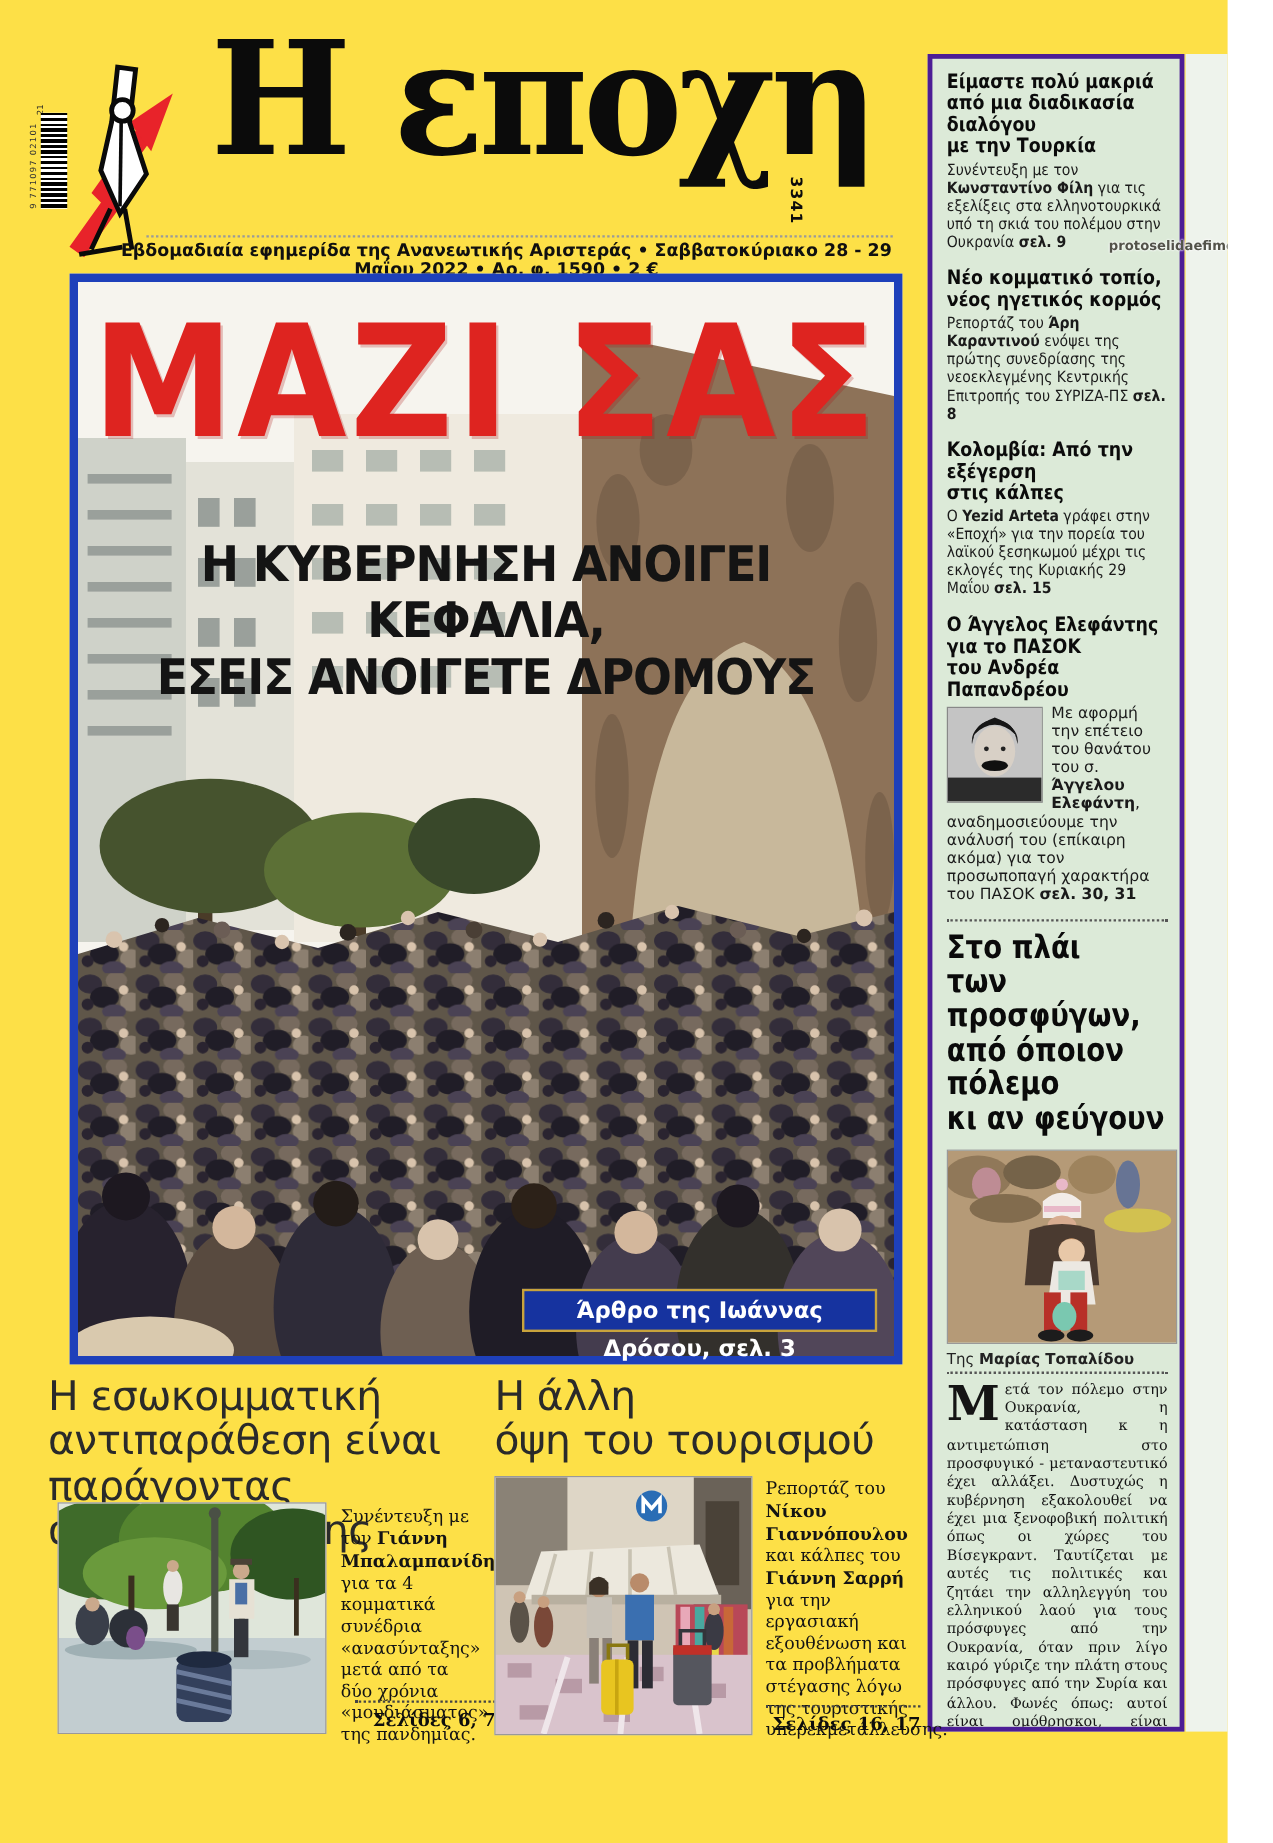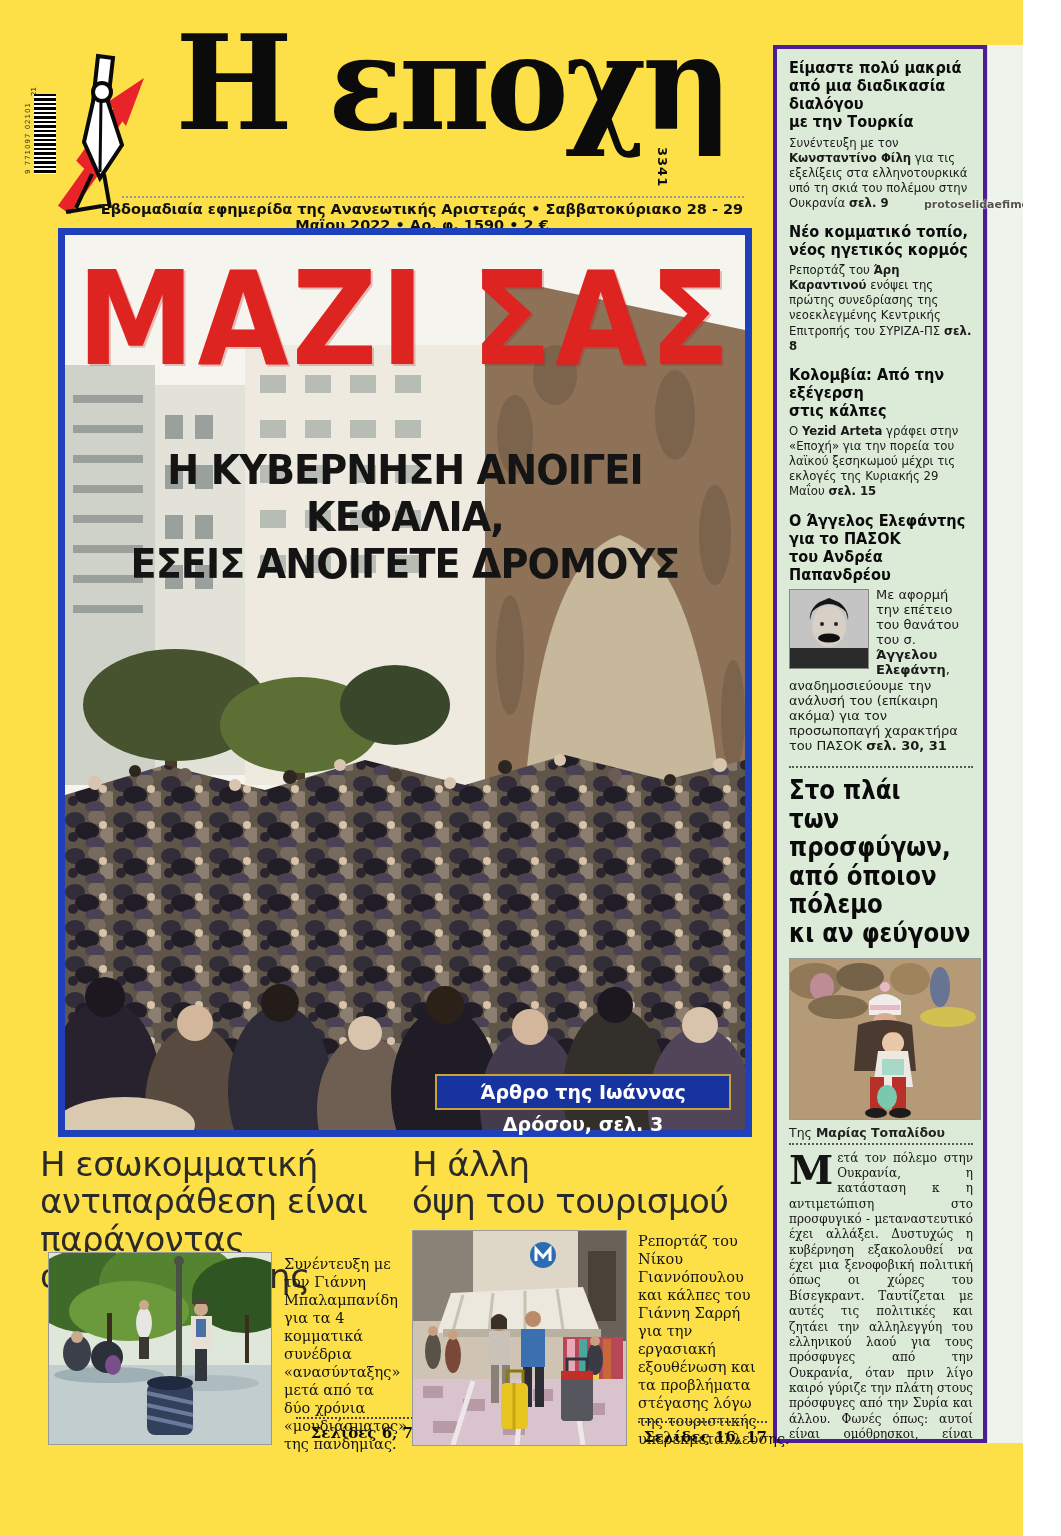--- a/index.html
+++ b/index.html
@@ -60,21 +60,21 @@
     text-shadow:0 0 2px #fff,0 0 2px #fff;letter-spacing:0;}
 
   
   .sec-head{font-size:34px;line-height:1.1;color:#2a2a2a;letter-spacing:-.5px;white-space:pre-line;}
   .bl-head{left:40px;top:1146px;width:372px;}
   .bm-head{left:412px;top:1146px;width:350px;}
   .photo-box{border:1px solid #999;overflow:hidden;background:#ddd;}
   .bl-photo{left:48px;top:1252px;width:222px;height:191px;}
   .bm-photo{left:412px;top:1230px;width:213px;height:214px;}
   .sec-text{font-family:"DejaVu Serif","Liberation Serif",serif;font-size:14.5px;line-height:1.24;color:#141414;}
-  .sec-text b{font-weight:normal;}
+  .sec-text b{font-weight:bold;}
   .bl-text{left:284px;top:1256px;width:117px;}
   .bm-text{left:638px;top:1233px;width:129px;}
   .pages{font-family:"DejaVu Serif","Liberation Serif",serif;font-size:15px;font-weight:bold;text-align:right;
     border-top:2px dotted #444;padding-top:5px;color:#0d0d0d;}
   .bl-pages{left:296px;top:1417px;width:117px;}
   .bm-pages{left:638px;top:1421px;width:129px;}
 </style>
 </head>
 <body>
 

